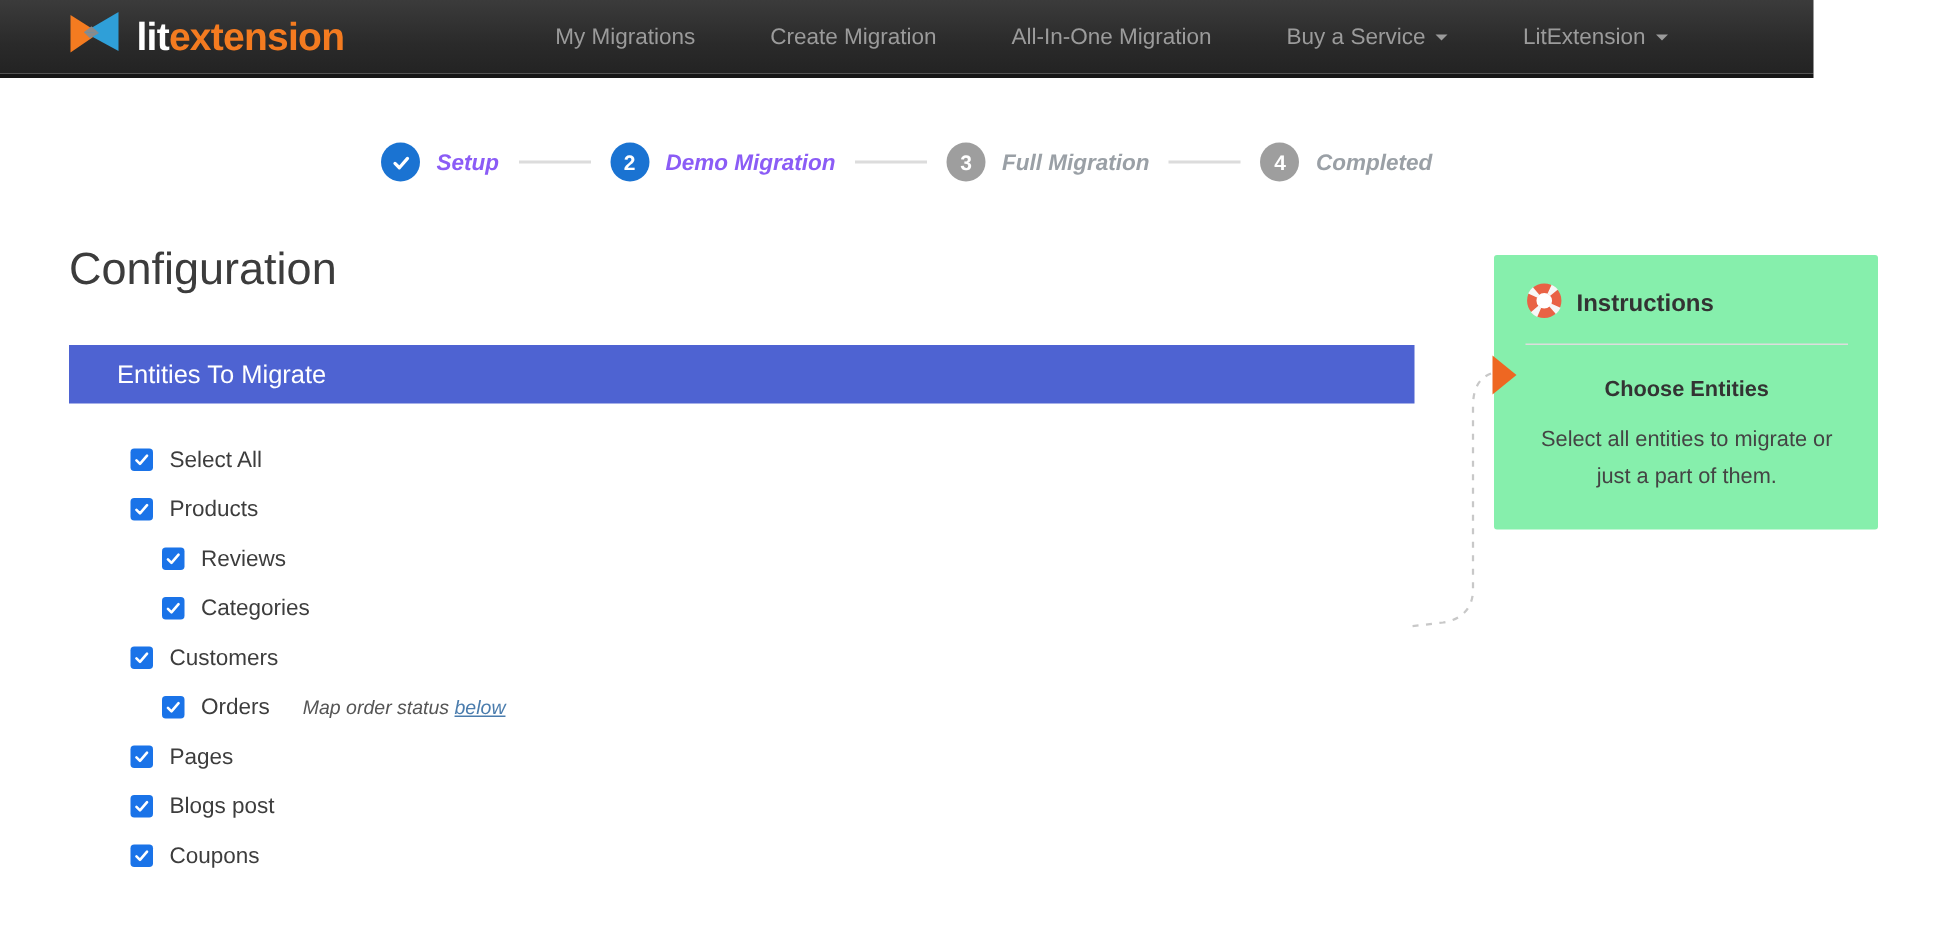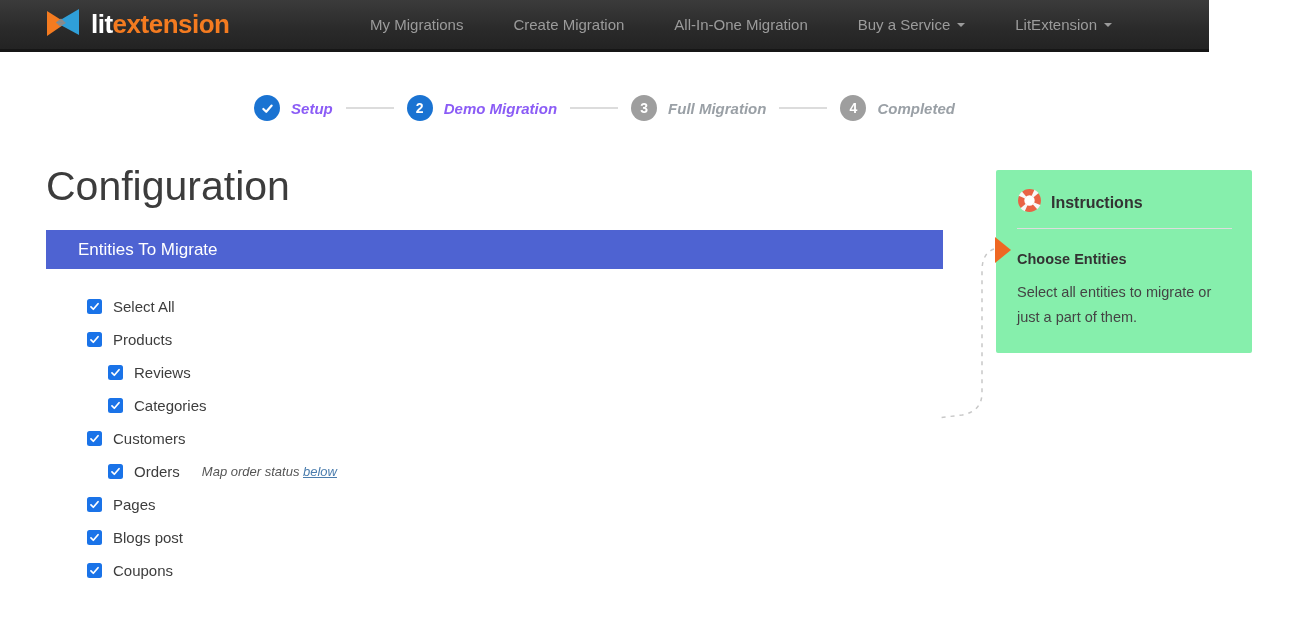--- a/index.html
+++ b/index.html
@@ -1,18 +1,18 @@
 <!DOCTYPE html>
 <html><head>
 <meta charset="utf-8">
 <style>
   * { margin:0; padding:0; box-sizing:border-box; }
   html,body { width:1301px; height:621px; background:#ffffff;
     font-family:"Liberation Sans","DejaVu Sans",sans-serif; overflow:hidden; }
-  .page { position:relative; width:1209px; height:621px; background:#fff; }
+  .page { position:relative; width:1209px; height:621px; background:#fff;text-align:center; }
 
   
   .navbar { position:absolute; top:0; left:0; width:100%; height:52px;
     background:linear-gradient(180deg,#3b3b3b 0%,#2a2a2a 60%,#232323 100%);
     border-bottom:3px solid #161616; display:flex; align-items:center; }
   .brand { display:flex; align-items:center; margin-left:44px; gap:9px; cursor:pointer; }
   .brand-text { font-size:26px; font-weight:bold; letter-spacing:-0.5px; }
   .brand-lit { color:#ffffff; }
   .brand-ext { color:#f47b20; }
   .nav-menu { display:flex; align-items:center; margin-left:auto; margin-right:72px; height:100%; }
@@ -30,21 +30,21 @@
     display:flex; align-items:center; justify-content:center;
     font-size:14px; font-weight:bold; flex:0 0 auto; }
   .step-circle.done, .step-circle.active { background:#1a73d2; }
   .step-circle.pending { background:#9e9e9e; }
   .step-label { font-style:italic; font-weight:bold; font-size:15px; margin-left:11px; white-space:nowrap; }
   .step-label.dark { color:#8b5cf6; }
   .step-label.gray { color:#9aa0a6; font-weight:600; }
   .sline { width:48px; height:2px; background:#dcdcdc; margin:0 13px; }
 
   
-  .page-title { position:absolute; top:163px; left:46px; font-size:41px;
+  .page-title { position:absolute; top:163px; left:46px; font-size:30px;
     font-weight:400; color:#3c3c3c; }
 
   
   .section-banner { position:absolute; top:230px; left:46px; width:897px; height:39px;
     background:#4e63d2; color:#ffffff; display:flex; align-items:center;
     padding-left:32px; font-size:17px; }
 
   
   .entity-list { position:absolute; top:290px; left:87px; }
   .row { display:flex; align-items:center; height:33px; }

